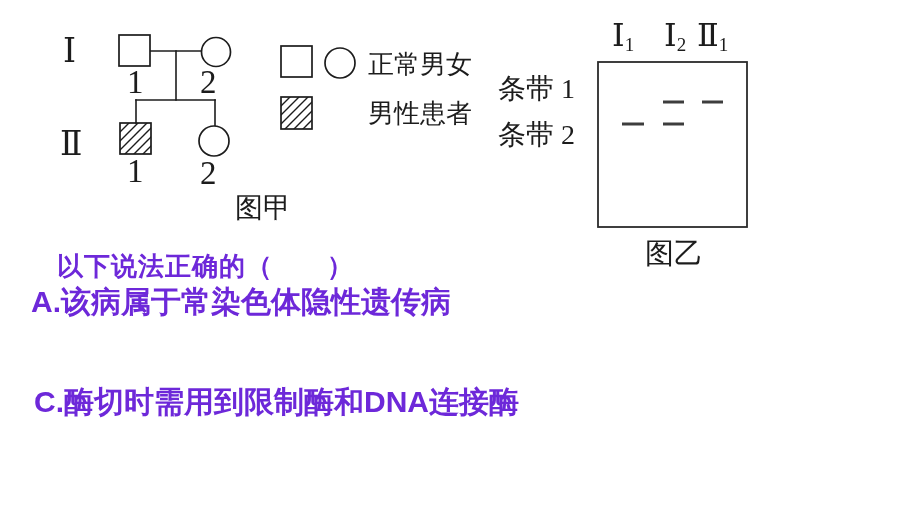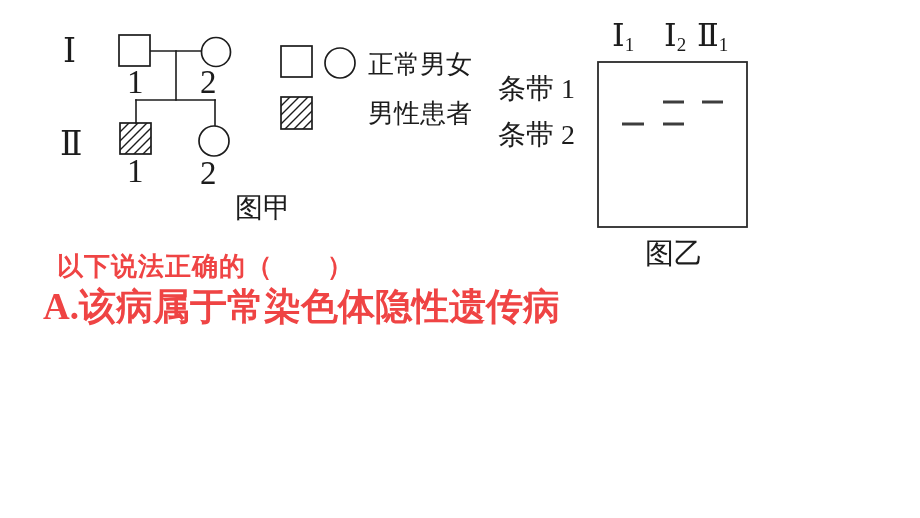--- a/index.html
+++ b/index.html
@@ -14,25 +14,25 @@
   }
   #figures {
     position: absolute;
     left: 0; top: 0;
   }
   .ser  { font-family: "Liberation Serif", "DejaVu Serif", serif; fill: #1c1c1c; }
   .txtline {
     position: absolute;
     white-space: nowrap;
     font-weight: bold;
-    color: #ef4444;
-    font-family: Liberation Serif, serif;
+    color: #6d28d9;
+    font-family: Liberation Sans, sans-serif;
   }
   .stem { font-size: 26px; letter-spacing: 1px; }
-  .opt  { font-size: 37px; margin-left: 12px; }
+  .opt  { font-size: 30px; }
   .opt sub {
     font-size: 0.62em;
     font-weight: bold;
     vertical-align: -0.25em;
     line-height: 0;
   }
   .opt sup {
     font-size: 0.62em;
     font-weight: bold;
     vertical-align: 0.45em;
@@ -100,15 +100,16 @@
 
       <text class="ser" x="645" y="263" font-size="29">图乙</text>
     </g>
   </svg>
 
   <div class="txtline stem" style="left:57px; top:249px">以下说法正确的（　　）</div>
 
   <div class="txtline opt" style="left:31px; top:282px">A.该病属于常染色体隐性遗传病</div>
 
 
+  <div class="txtline opt" style="left:34px; top:382px">C.酶切时需用到限制酶和DNA连接酶</div>
 
 
 </div>
 
 </body></html>

